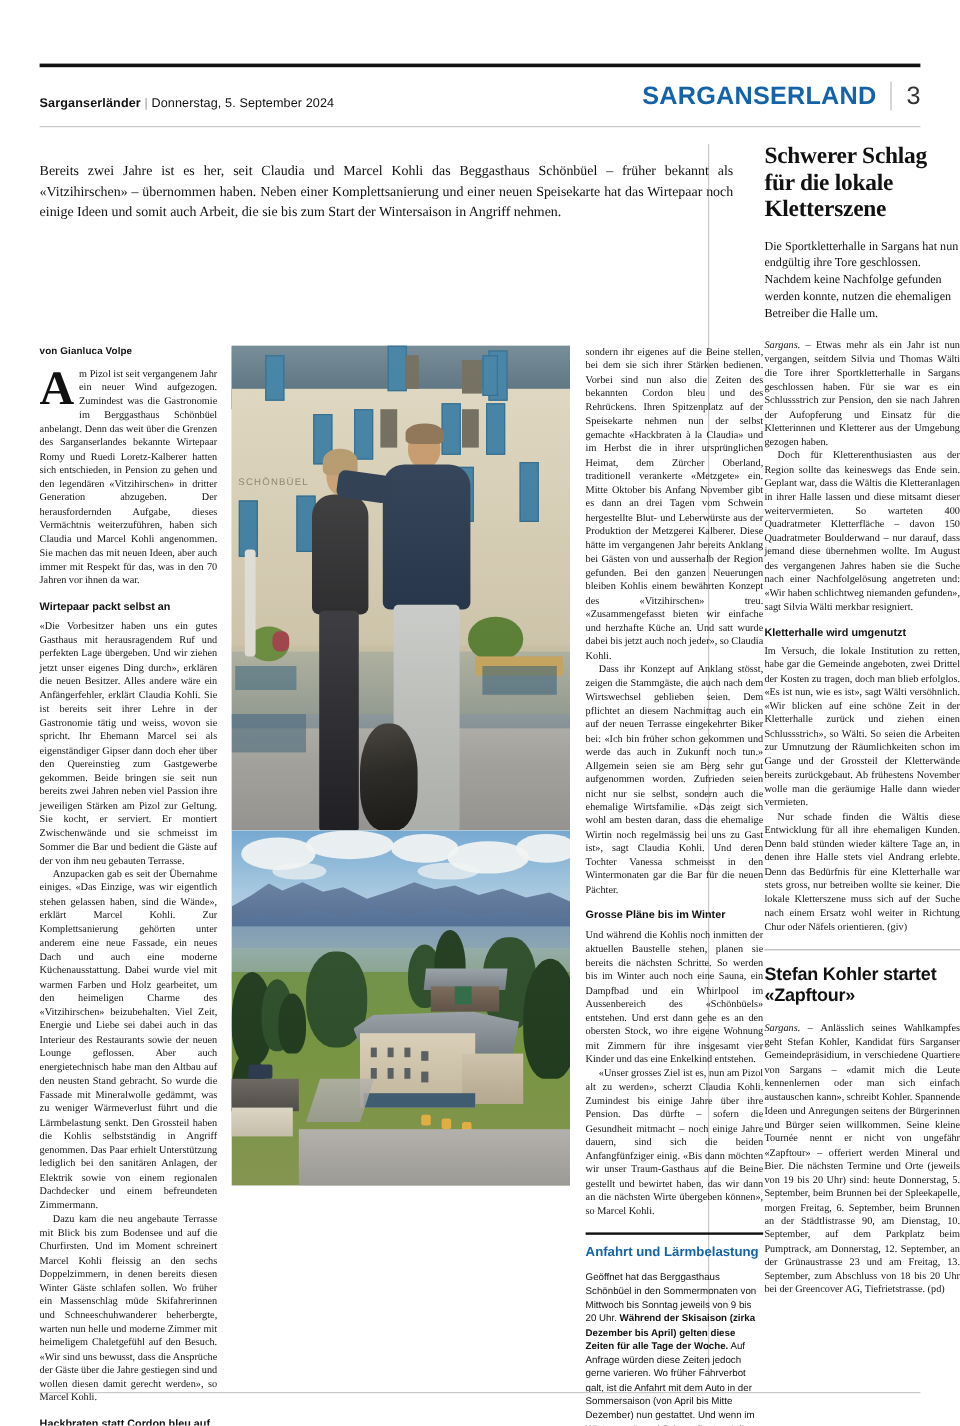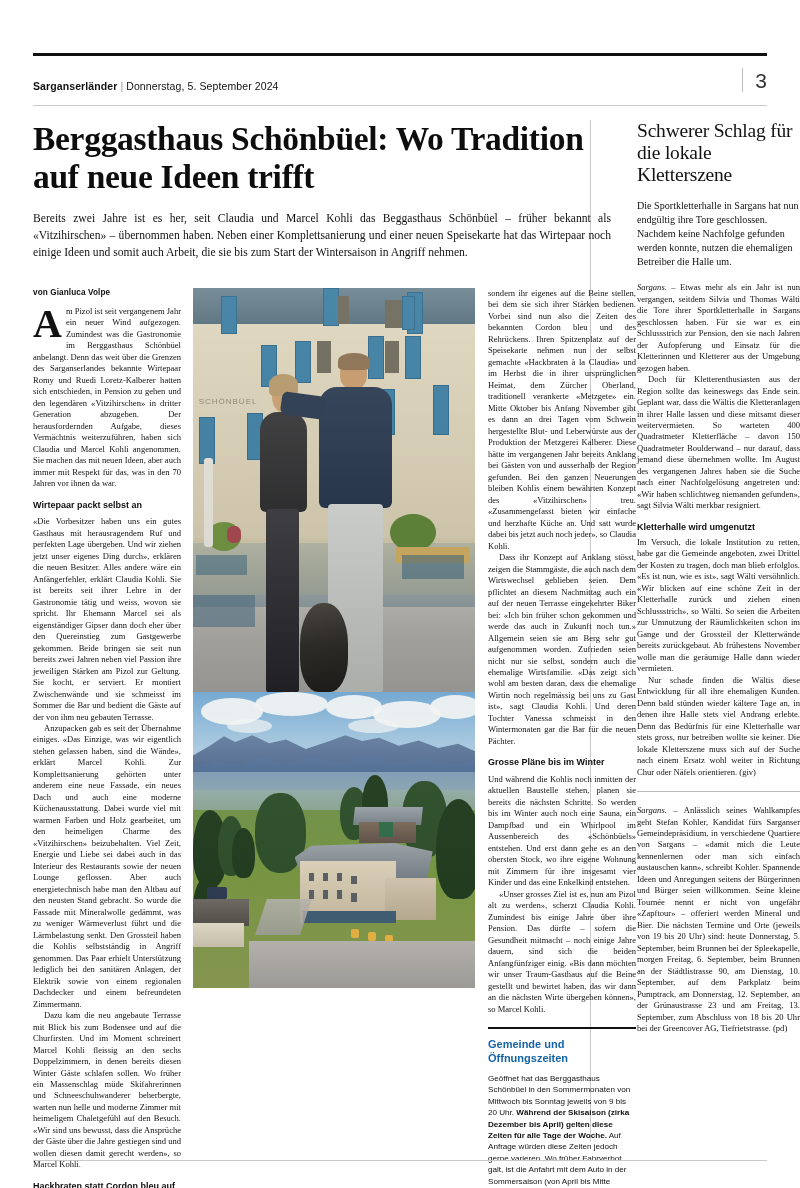--- a/index.html
+++ b/index.html
@@ -210,21 +210,21 @@
     line-height:1.42;
     margin:0;
     text-align:left;
     color:#111;
   }
   .infobox b{font-weight:bold;}
 
   
   .rail-headline{
     font-family:"Liberation Serif", serif;
-    font-weight:normal;
+    font-weight:bold;
     font-size:19.5px;
     line-height:1.13;
     margin:0;
     letter-spacing:-.2px;
   }
   .rail-lead{
     font-family:"Liberation Serif", serif;
     font-size:10.1px;
     line-height:1.39;
     margin:13px 0 0 0;
@@ -268,32 +268,32 @@
 
 <div class="page">
 
   <div class="masthead-rule-top"></div>
 
   <div class="masthead">
     <div class="masthead-left">
       <span class="paper">Sarganserländer</span><span class="sep">|</span><span>Donnerstag, 5. September 2024</span>
     </div>
     <div class="masthead-right">
+      <span class="section-name">SARGANSERLAND</span>
       <span class="section-divider"></span>
       <span class="page-no">3</span>
     </div>
   </div>
   <div class="masthead-rule-bottom"></div>
 
   <div class="vrule"></div>
 
   <div class="main-area">
 
     <div class="left-block">
-      <h1 class="headline">Berggasthaus Schönbüel: Wo Tradition auf neue Ideen trifft</h1>
       <p class="lead">Bereits zwei Jahre ist es her, seit Claudia und Marcel Kohli das Beggasthaus Schönbüel – früher bekannt als «Vitzihirschen» – übernommen haben. Neben einer Komplettsanierung und einer neuen Speisekarte hat das Wirtepaar noch einige Ideen und somit auch Arbeit, die sie bis zum Start der Wintersaison in Angriff nehmen.</p>
 
       <div class="story">
 
         <div class="col-a">
           <div class="byline">von Gianluca Volpe</div>
           <p class="body dropcap-p">Am Pizol ist seit vergangenem Jahr ein neuer Wind aufgezogen. Zumindest was die Gastronomie im Berggasthaus Schönbüel anbelangt. Denn das weit über die Grenzen des Sarganserlandes bekannte Wirtepaar Romy und Ruedi Loretz-Kalberer hatten sich entschieden, in Pension zu gehen und den legendären «Vitzihirschen» in dritter Generation abzugeben. Der herausfordernden Aufgabe, dieses Vermächtnis weiterzuführen, haben sich Claudia und Marcel Kohli angenommen. Sie machen das mit neuen Ideen, aber auch immer mit Respekt für das, was in den 70 Jahren vor ihnen da war.</p>
           <div class="subhead">Wirtepaar packt selbst an</div>
           <p class="body">«Die Vorbesitzer haben uns ein gutes Gasthaus mit herausragendem Ruf und perfekten Lage übergeben. Und wir ziehen jetzt unser eigenes Ding durch», erklären die neuen Besitzer. Alles andere wäre ein Anfängerfehler, erklärt Claudia Kohli. Sie ist bereits seit ihrer Lehre in der Gastronomie tätig und weiss, wovon sie spricht. Ihr Ehemann Marcel sei als eigenständiger Gipser dann doch eher über den Quereinstieg zum Gastgewerbe gekommen. Beide bringen sie seit nun bereits zwei Jahren neben viel Passion ihre jeweiligen Stärken am Pizol zur Geltung. Sie kocht, er serviert. Er montiert Zwischenwände und sie schmeisst im Sommer die Bar und bedient die Gäste auf der von ihm neu gebauten Terrasse.</p>
           <p class="body">Anzupacken gab es seit der Übernahme einiges. «Das Einzige, was wir eigentlich stehen gelassen haben, sind die Wände», erklärt Marcel Kohli. Zur Komplettsanierung gehörten unter anderem eine neue Fassade, ein neues Dach und auch eine moderne Küchenausstattung. Dabei wurde viel mit warmen Farben und Holz gearbeitet, um den heimeligen Charme des «Vitzihirschen» beizubehalten. Viel Zeit, Energie und Liebe sei dabei auch in das Interieur des Restaurants sowie der neuen Lounge geflossen. Aber auch energietechnisch habe man den Altbau auf den neusten Stand gebracht. So wurde die Fassade mit Mineralwolle gedämmt, was zu weniger Wärmeverlust führt und die Lärmbelastung senkt. Den Grossteil haben die Kohlis selbstständig in Angriff genommen. Das Paar erhielt Unterstützung lediglich bei den sanitären Anlagen, der Elektrik sowie von einem regionalen Dachdecker und einem befreundeten Zimmermann.</p>
@@ -429,21 +429,21 @@
         </div>
 
         <div class="col-b">
           <p class="body">sondern ihr eigenes auf die Beine stellen, bei dem sie sich ihrer Stärken bedienen. Vorbei sind nun also die Zeiten des bekannten Cordon bleu und des Rehrückens. Ihren Spitzenplatz auf der Speisekarte nehmen nun der selbst gemachte «Hackbraten à la Claudia» und im Herbst die in ihrer ursprünglichen Heimat, dem Zürcher Oberland, traditionell verankerte «Metzgete» ein. Mitte Oktober bis Anfang November gibt es dann an drei Tagen vom Schwein hergestellte Blut- und Leberwürste aus der Produktion der Metzgerei Kalberer. Diese hätte im vergangenen Jahr bereits Anklang bei Gästen von und ausserhalb der Region gefunden. Bei den ganzen Neuerungen bleiben Kohlis einem bewährten Konzept des «Vitzihirschen» treu. «Zusammengefasst bieten wir einfache und herzhafte Küche an. Und satt wurde dabei bis jetzt auch noch jeder», so Claudia Kohli.</p>
           <p class="body">Dass ihr Konzept auf Anklang stösst, zeigen die Stammgäste, die auch nach dem Wirtswechsel geblieben seien. Dem pflichtet an diesem Nachmittag auch ein auf der neuen Terrasse eingekehrter Biker bei: «Ich bin früher schon gekommen und werde das auch in Zukunft noch tun.» Allgemein seien sie am Berg sehr gut aufgenommen worden. Zufrieden seien nicht nur sie selbst, sondern auch die ehemalige Wirtsfamilie. «Das zeigt sich wohl am besten daran, dass die ehemalige Wirtin noch regelmässig bei uns zu Gast ist», sagt Claudia Kohli. Und deren Tochter Vanessa schmeisst in den Wintermonaten gar die Bar für die neuen Pächter.</p>
           <div class="subhead">Grosse Pläne bis im Winter</div>
           <p class="body">Und während die Kohlis noch inmitten der aktuellen Baustelle stehen, planen sie bereits die nächsten Schritte. So werden bis im Winter auch noch eine Sauna, ein Dampfbad und ein Whirlpool im Aussenbereich des «Schönbüels» entstehen. Und erst dann gehe es an den obersten Stock, wo ihre eigene Wohnung mit Zimmern für ihre insgesamt vier Kinder und das eine Enkelkind entstehen.</p>
           <p class="body">«Unser grosses Ziel ist es, nun am Pizol alt zu werden», scherzt Claudia Kohli. Zumindest bis einige Jahre über ihre Pension. Das dürfte – sofern die Gesundheit mitmacht – noch einige Jahre dauern, sind sich die beiden Anfangfünfziger einig. «Bis dann möchten wir unser Traum-Gasthaus auf die Beine gestellt und bewirtet haben, das wir dann an die nächsten Wirte übergeben können», so Marcel Kohli.</p>
 
           <div class="infobox">
-            <h3>Gemeinde und Öffnungszeiten</h3>
+            <h3>Anfahrt und Lärmbelastung</h3>
             <p><span>Geöffnet hat das Berggasthaus Schönbüel in den Sommermonaten von Mittwoch bis Sonntag jeweils von 9 bis 20 Uhr. </span><b>Während der Skisaison (zirka Dezember bis April) gelten diese Zeiten für alle Tage der Woche.</b><span> Auf Anfrage würden diese Zeiten jedoch gerne varieren. Wo früher Fahrverbot galt, ist die Anfahrt mit dem Auto in der Sommersaison (von April bis Mitte Dezember) nun gestattet. Und wenn im Winter genügend Schnee liegt, sei die Anfahrt mit den Ski, dem Snowboard oder dem Schlitten natürlich optimal. (giv)</span></p>
           </div>
         </div>
 
       </div>
     </div>
 
     <div class="right-rail">
 
       <div>
@@ -452,20 +452,21 @@
         <p class="rail-body notindent"><span class="loc">Sargans. – </span><span>Etwas mehr als ein Jahr ist nun vergangen, seitdem Silvia und Thomas Wälti die Tore ihrer Sportkletterhalle in Sargans geschlossen haben. Für sie war es ein Schlussstrich zur Pension, den sie nach Jahren der Aufopferung und Einsatz für die Kletterinnen und Kletterer aus der Umgebung gezogen haben.</span></p>
         <p class="rail-body tight">Doch für Kletterenthusiasten aus der Region sollte das keineswegs das Ende sein. Geplant war, dass die Wältis die Kletteranlagen in ihrer Halle lassen und diese mitsamt dieser weitervermieten. So warteten 400 Quadratmeter Kletterfläche – davon 150 Quadratmeter Boulderwand – nur darauf, dass jemand diese übernehmen wollte. Im August des vergangenen Jahres haben sie die Suche nach einer Nachfolgelösung angetreten und: «Wir haben schlichtweg niemanden gefunden», sagt Silvia Wälti merkbar resigniert.</p>
         <div class="rail-sub">Kletterhalle wird umgenutzt</div>
         <p class="rail-body notindent" style="margin-top:0;">Im Versuch, die lokale Institution zu retten, habe gar die Gemeinde angeboten, zwei Drittel der Kosten zu tragen, doch man blieb erfolglos. «Es ist nun, wie es ist», sagt Wälti versöhnlich. «Wir blicken auf eine schöne Zeit in der Kletterhalle zurück und ziehen einen Schlussstrich», so Wälti. So seien die Arbeiten zur Umnutzung der Räumlichkeiten schon im Gange und der Grossteil der Kletterwände bereits zurückgebaut. Ab frühestens November wolle man die geräumige Halle dann wieder vermieten.</p>
         <p class="rail-body tight">Nur schade finden die Wältis diese Entwicklung für all ihre ehemaligen Kunden. Denn bald stünden wieder kältere Tage an, in denen ihre Halle stets viel Andrang erlebte. Denn das Bedürfnis für eine Kletterhalle war stets gross, nur betreiben wollte sie keiner. Die lokale Kletterszene muss sich auf der Suche nach einem Ersatz wohl weiter in Richtung Chur oder Näfels orientieren. (giv)</p>
       </div>
 
       <div class="rail-rule"></div>
 
       <div>
+        <h2 class="rail-headline2">Stefan Kohler startet «Zapftour»</h2>
         <p class="rail-body notindent"><span class="loc">Sargans. – </span><span>Anlässlich seines Wahlkampfes geht Stefan Kohler, Kandidat fürs Sarganser Gemeindepräsidium, in verschiedene Quartiere von Sargans – «damit mich die Leute kennenlernen oder man sich einfach austauschen kann», schreibt Kohler. Spannende Ideen und Anregungen seitens der Bürgerinnen und Bürger seien willkommen. Seine kleine Tournée nennt er nicht von ungefähr «Zapftour» – offeriert werden Mineral und Bier. Die nächsten Termine und Orte (jeweils von 19 bis 20 Uhr) sind: heute Donnerstag, 5. September, beim Brunnen bei der Spleekapelle, morgen Freitag, 6. September, beim Brunnen an der Städtlistrasse 90, am Dienstag, 10. September, auf dem Parkplatz beim Pumptrack, am Donnerstag, 12. September, an der Grünaustrasse 23 und am Freitag, 13. September, zum Abschluss von 18 bis 20 Uhr bei der Greencover AG, Tiefrietstrasse. (pd)</span></p>
       </div>
 
     </div>
 
   </div>
 
   <div class="bottom-rule"></div>
 </div>
 

